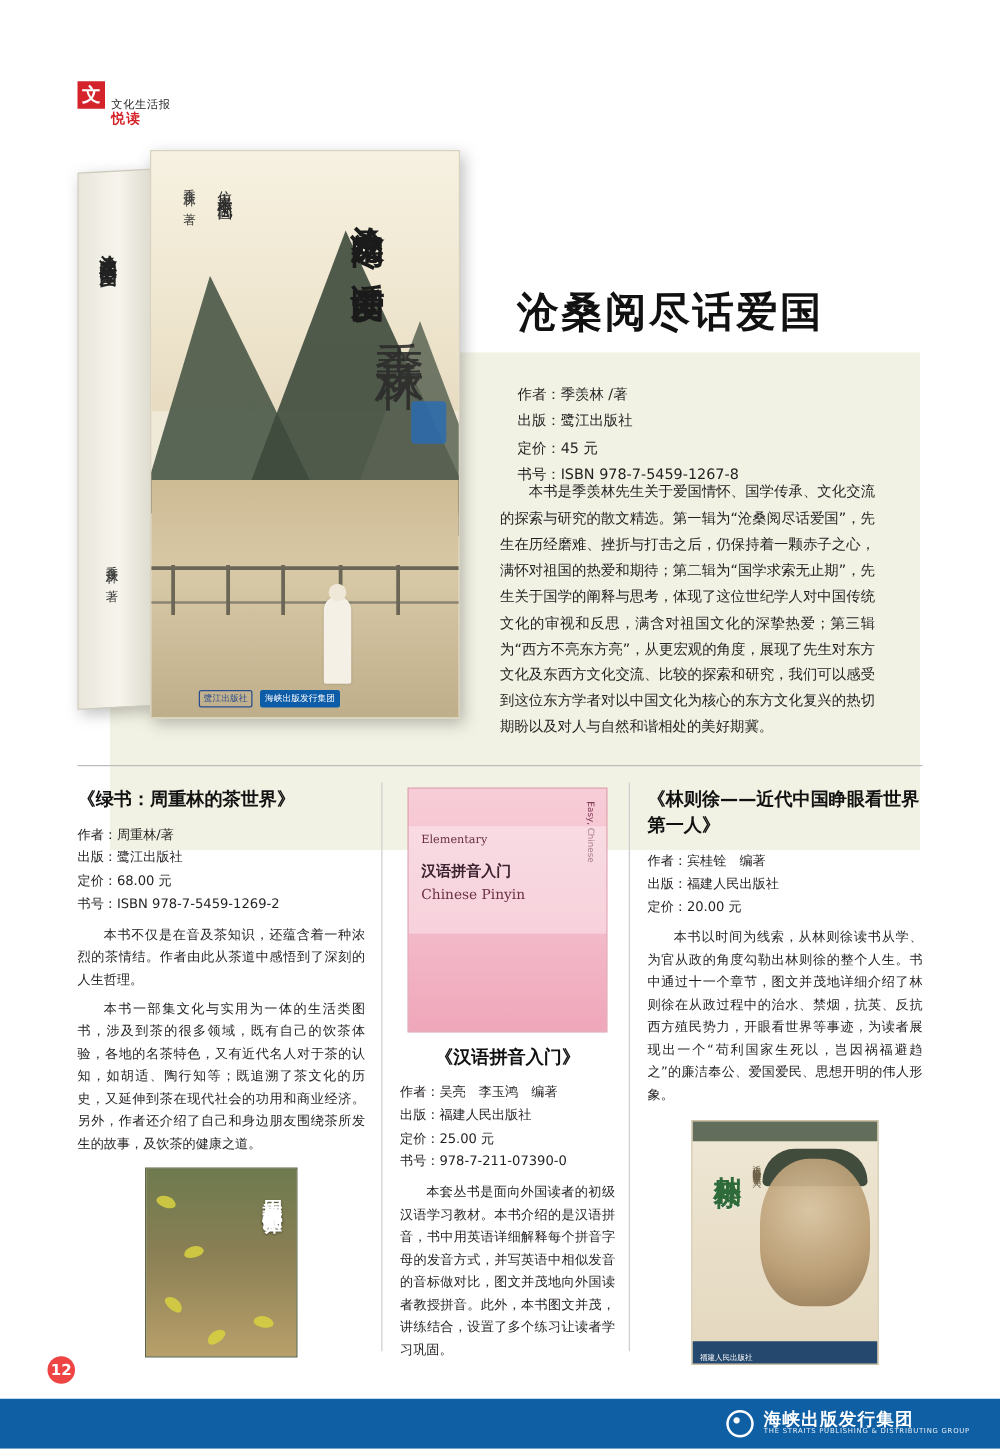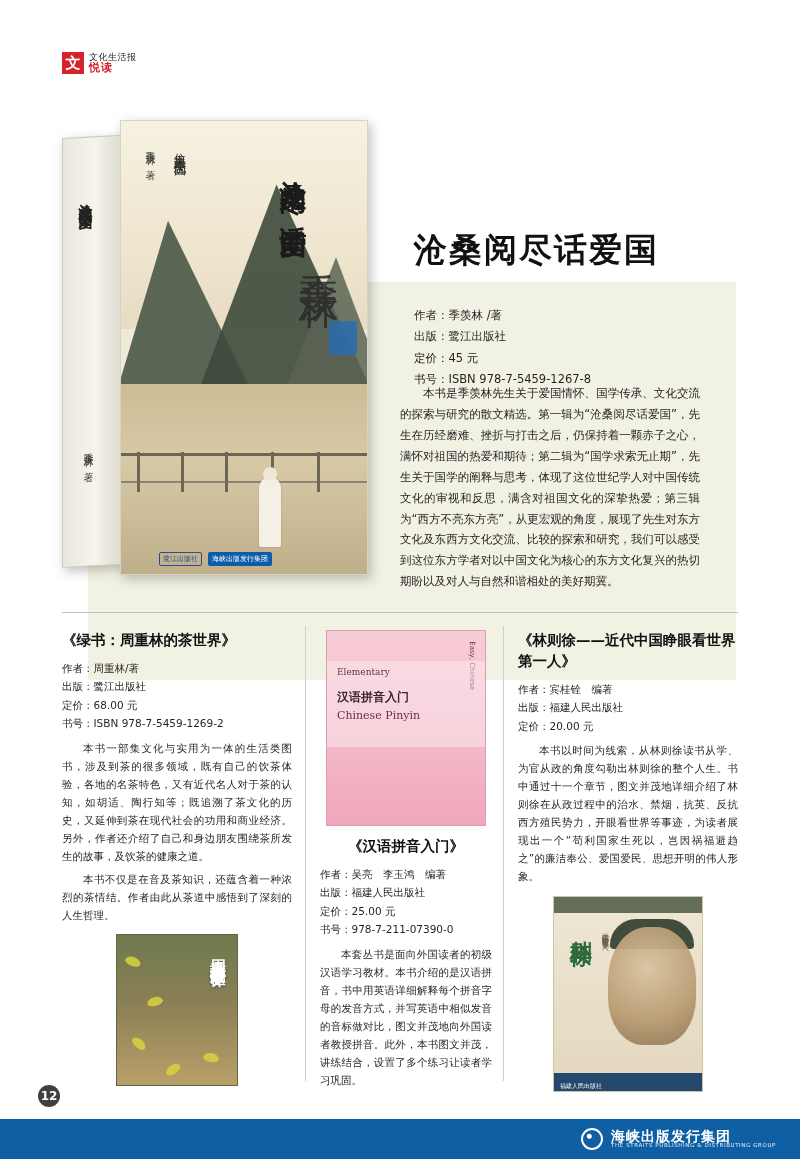--- a/index.html
+++ b/index.html
@@ -16,21 +16,21 @@
   
   .masthead {
     position: absolute; left: 62px; top: 52px;
     display: flex; align-items: center; gap: 5px;
   }
   .masthead .mark {
     width: 22px; height: 22px; background: #d4232a; color:#fff;
     font-size: 15px; line-height: 22px; text-align:center; font-weight:bold;
   }
   .masthead .mtext { line-height: 1.05; }
-  .masthead .mtext .l1 { font-size: 9px; color:#231f20; letter-spacing:0.5px;}
+  .masthead .mtext .l1 { font-size: 9px; color:#231f20; letter-spacing:0.5px;margin-top:28px;}
   .masthead .mtext .l2 { font-size: 11px; color:#d4232a; font-weight:bold; letter-spacing:1px;}
 
   
   .feature { position:absolute; left:0; top:100px; width:800px; height:500px; }
 
   .feature-panel {
     position:absolute; left:88px; top:182px; width:648px; height:398px;
     background:#f2f2e4;
   }
 
@@ -226,21 +226,21 @@
     position:absolute; right:8px; top:22px; width:84px; height:30px;
     background:#2e3b2c; border-radius:40px 40px 6px 6px; opacity:.9;
   }
   .mini-lin .botbar { position:absolute; left:0; bottom:0; width:100%; height:18px; background:#24486e;}
   .mini-lin .botbar span { color:#fff; font-size:6px; line-height:18px; padding-left:6px;}
 
   
   .page-num {
     position:absolute; left:38px; top:1085px;
     width:22px; height:22px; border-radius:50%;
-    background:#404040; color:#fff; font-size:12px; font-weight:bold;
+    background:#ef4444; color:#fff; font-size:12px; font-weight:bold;
     text-align:center; line-height:22px;
   }
   .footer-bar {
     position:absolute; left:0; bottom:0; width:800px; height:40px;
     background:#0e5fa4;
     display:flex; align-items:center; justify-content:flex-end;
     padding-right:24px; gap:8px;
   }
   .footer-bar .globe {
     width:22px; height:22px; border-radius:50%;
@@ -318,22 +318,22 @@
   <div class="vrule b"></div>
 
   <div class="col c1">
     <div class="bk-title">《绿书：周重林的茶世界》</div>
     <div class="bk-meta">
       <div>作者：周重林/著</div>
       <div>出版：鹭江出版社</div>
       <div>定价：68.00 元</div>
       <div>书号：ISBN 978-7-5459-1269-2</div>
     </div>
+    <p class="bk-p">本书不仅是在音及茶知识，还蕴含着一种浓烈的茶情结。作者由此从茶道中感悟到了深刻的人生哲理。</p>
     <p class="bk-p">本书一部集文化与实用为一体的生活类图书，涉及到茶的很多领域，既有自己的饮茶体验，各地的名茶特色，又有近代名人对于茶的认知，如胡适、陶行知等；既追溯了茶文化的历史，又延伸到茶在现代社会的功用和商业经济。另外，作者还介绍了自己和身边朋友围绕茶所发生的故事，及饮茶的健康之道。</p>
-    <p class="bk-p">本书不仅是在音及茶知识，还蕴含着一种浓烈的茶情结。作者由此从茶道中感悟到了深刻的人生哲理。</p>
     <div class="mini-tea">
       <div class="leaf" style="left:8px; top:22px; transform:rotate(20deg);"></div>
       <div class="leaf" style="left:30px; top:62px; transform:rotate(-15deg);"></div>
       <div class="leaf" style="left:14px; top:104px; transform:rotate(40deg);"></div>
       <div class="leaf" style="left:48px; top:130px; transform:rotate(-35deg);"></div>
       <div class="leaf" style="left:86px; top:118px; transform:rotate(10deg);"></div>
       <div class="t">周重林的茶世界</div>
     </div>
   </div>
 

